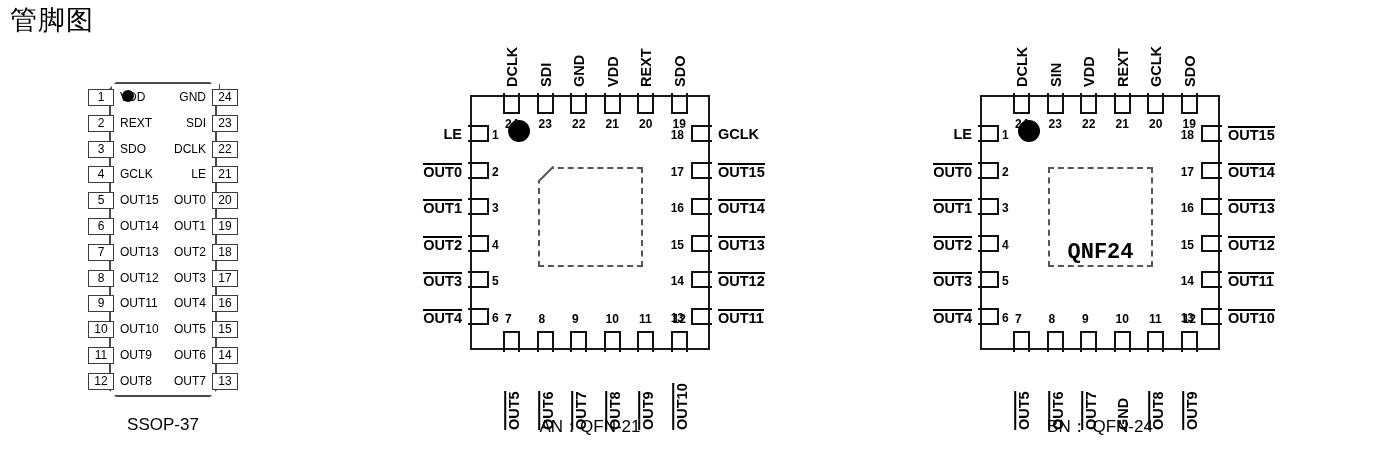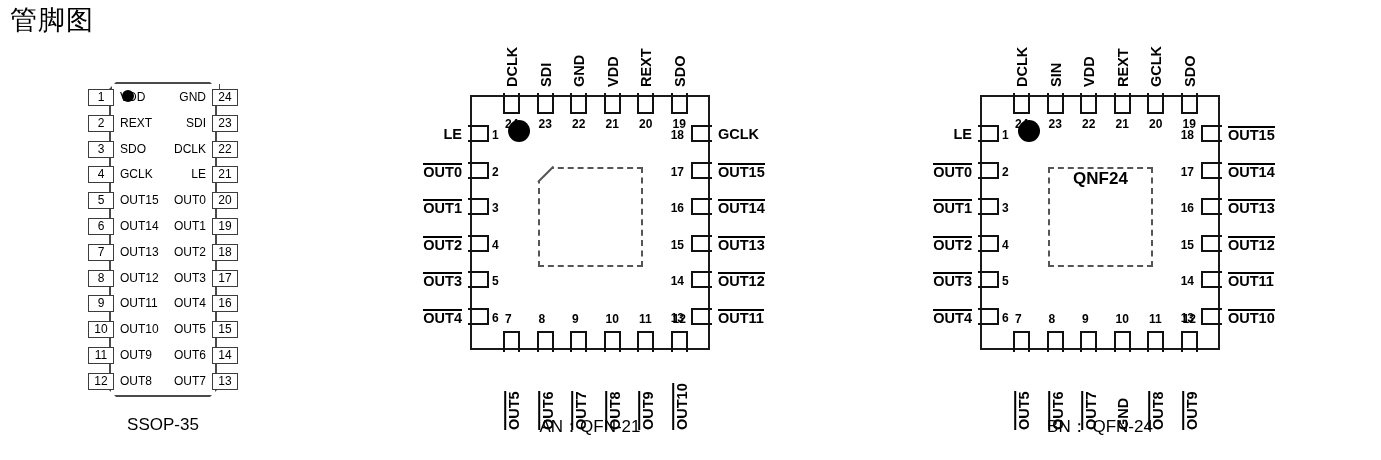--- a/index.html
+++ b/index.html
@@ -64,22 +64,22 @@
   .ssop-pin.right .ssop-lbl{left:32px;text-align:left;}
 
   
   .qfn{position:absolute;}
   .qfn-body{
     position:absolute;border:2px solid #1a1a1a;background:#fff;box-sizing:border-box;
   }
   .qfn-dot{position:absolute;width:22px;height:22px;border-radius:50%;background:#000;}
   .qfn-pad{
     position:absolute;border:2px dashed #555;box-sizing:border-box;
-    display:flex;align-items:flex-start;justify-content:center;
-    font-size:17px;font-weight:bold;
+    display:flex;align-items:flex-end;justify-content:center;
+    font-size:22px;font-weight:bold;font-family:Liberation Mono, monospace;
   }
   .pad-chamfer{
     position:absolute;width:0;height:0;
     border-top:15px solid #fff;border-right:15px solid transparent;
   }
   .pad-chamfer-line{
     position:absolute;width:22px;height:2px;background:#555;
     transform:rotate(-45deg);transform-origin:left center;
   }
   
@@ -205,21 +205,21 @@
       <div class="ssop-pin right" style="left: 0px; top: 265px; width: 150px;">
         <span class="ssop-box">14</span>
         <span class="ssop-lbl">OUT9</span>
       </div>
       <div class="ssop-pin right" style="left: 0px; top: 290.8px; width: 150px;">
         <span class="ssop-box">13</span>
         <span class="ssop-lbl">OUT8</span>
       </div>
     </div>
 </div>
-<div class="caption" style="left:88px;top:415px;width:150px;">SSOP-35</div>
+<div class="caption" style="left:88px;top:415px;width:150px;">SSOP-37</div>
 
 <div class="qfn" id="an" style="left:470px;top:95px;width:240px;height:255px;">
   <div class="qfn-body" style="left:0;top:0;width:240px;height:255px;"></div>
   <div class="qfn-dot" style="left:38px;top:25px;"></div>
   <div class="qfn-pad" style="left:68px;top:72px;width:105px;height:100px;">
     <div class="pad-chamfer" style="left:-2px;top:-2px;"></div>
     <div class="pad-chamfer-line" style="left:-2px;top:12px;"></div>
     <span></span>
   </div>
   <div class="qfn-leads" id="an-leads">

